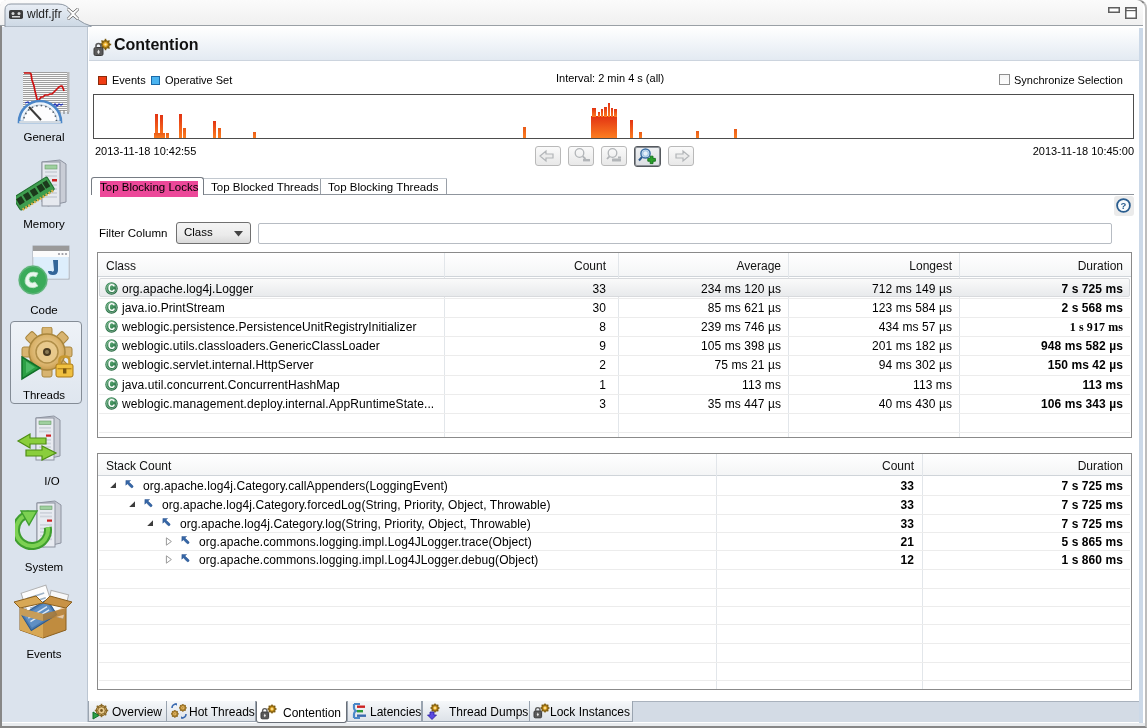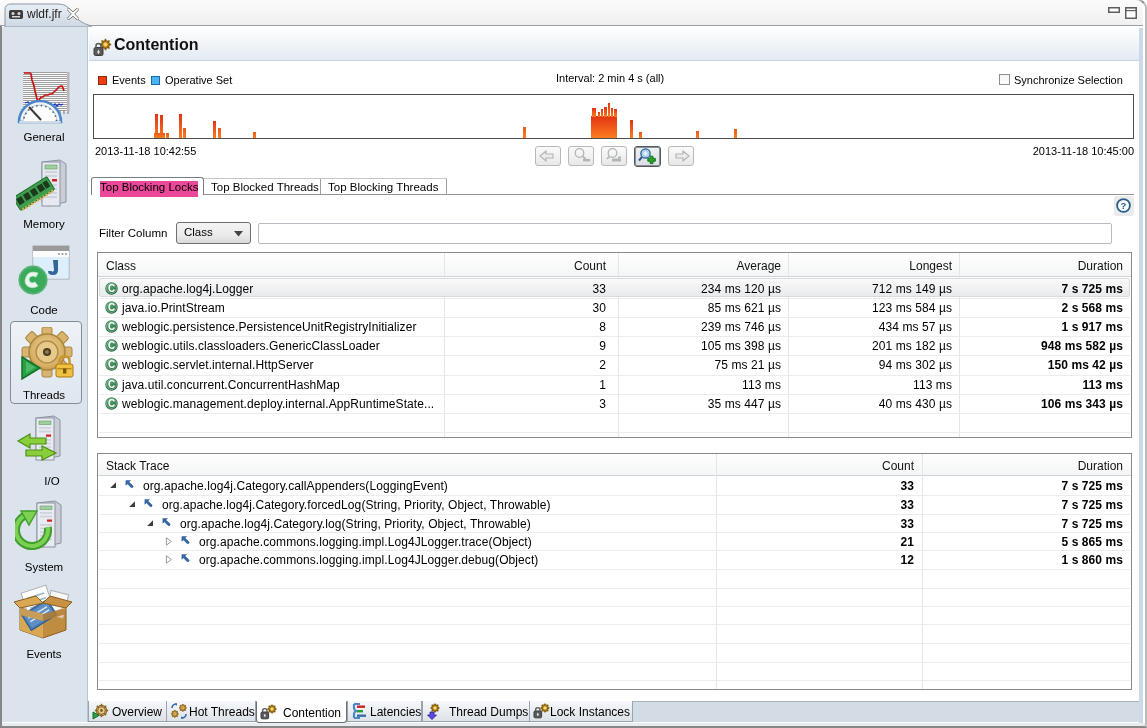--- a/index.html
+++ b/index.html
@@ -471,21 +471,21 @@
         </radialGradient>
       </defs>
       <circle cx="6.5" cy="6.5" r="6.2" fill="url(#gc2)"></circle>
       <circle cx="6.5" cy="6.5" r="4.9" fill="none" stroke="#fff" stroke-width="0.7" opacity="0.55"></circle>
       <text x="6.7" y="10.2" text-anchor="middle" font-family="Liberation Sans" font-size="10" font-weight="bold" fill="#fff">C</text>
     </svg>
 <div class="cell" style="left:24px;top:67px;">weblogic.persistence.PersistenceUnitRegistryInitializer</div>
 <div class="cell" style="left:0;top:67px;width:508px;text-align:right;">8</div>
 <div class="cell" style="left:0;top:67px;width:683px;text-align:right;">239 ms 746 µs</div>
 <div class="cell" style="left:0;top:67px;width:854px;text-align:right;">434 ms 57 µs</div>
-<div class="cell" style="left:0;top:67px;width:1025px;text-align:right;font-weight:bold;">1 s 917 ms</div>
+<div class="cell" style="left:0;top:67px;width:1025px;text-align:right;font-weight:bold;font-family:Liberation Serif, serif;">1 s 917 ms</div>
 <svg width="13" height="13" viewBox="0 0 13 13" style="position:absolute;left:7px;top:86px;">
       <defs>
         <radialGradient id="gc3" cx="0.4" cy="0.35" r="0.75">
           <stop offset="0" stop-color="#57a36f"></stop>
           <stop offset="0.6" stop-color="#2e7d4c"></stop>
           <stop offset="1" stop-color="#1d5c35"></stop>
         </radialGradient>
       </defs>
       <circle cx="6.5" cy="6.5" r="6.2" fill="url(#gc3)"></circle>
       <circle cx="6.5" cy="6.5" r="4.9" fill="none" stroke="#fff" stroke-width="0.7" opacity="0.55"></circle>
@@ -552,21 +552,21 @@
 <div class="hline" style="left:1px;top:83px;width:1031px;"></div>
 <div class="hline" style="left:1px;top:102px;width:1031px;"></div>
 <div class="hline" style="left:1px;top:122px;width:1031px;"></div>
 <div class="hline" style="left:1px;top:141px;width:1031px;"></div>
 <div class="hline" style="left:1px;top:160px;width:1031px;"></div>
 <div class="hline" style="left:1px;top:179px;width:1031px;"></div>
 </div>
 
 <div class="tbl" id="t2" style="left:97px;top:453px;width:1035px;height:237px;">
   <div class="th" style="left:0;top:0;width:1033px;height:22px;"></div>
-  <div class="hl" style="left:8px;top:5px;">Stack Trace</div>
+  <div class="hl" style="left:8px;top:5px;">Stack Count</div>
   <div class="hl" style="left:0;top:5px;width:816px;text-align:right;">Count</div>
   <div class="hl" style="left:0;top:5px;width:1025px;text-align:right;">Duration</div>
   <div class="vline" style="left:618px;top:0;height:235px;"></div>
   <div class="vline" style="left:824px;top:0;height:235px;"></div>
   <svg width="8" height="8" viewBox="0 0 8 8" style="position:absolute;left:11px;top:27px;">
       <polygon points="7,1.2 7,7 1.2,7" fill="#3c3c3c"></polygon>
     </svg>
 <svg width="9" height="9" viewBox="0 0 10 10" style="position:absolute;left:27px;top:26px;">
       <path d="M1,0.5 L6.2,0.5 L4.4,2.3 L8.6,6.2 Q9.6,7.2 8.6,8.2 Q7.6,9.1 6.6,8.2 L2.6,4.1 L0.9,5.8 Z" fill="#3666a6" stroke="#27508a" stroke-width="0.5"></path>
     </svg>

